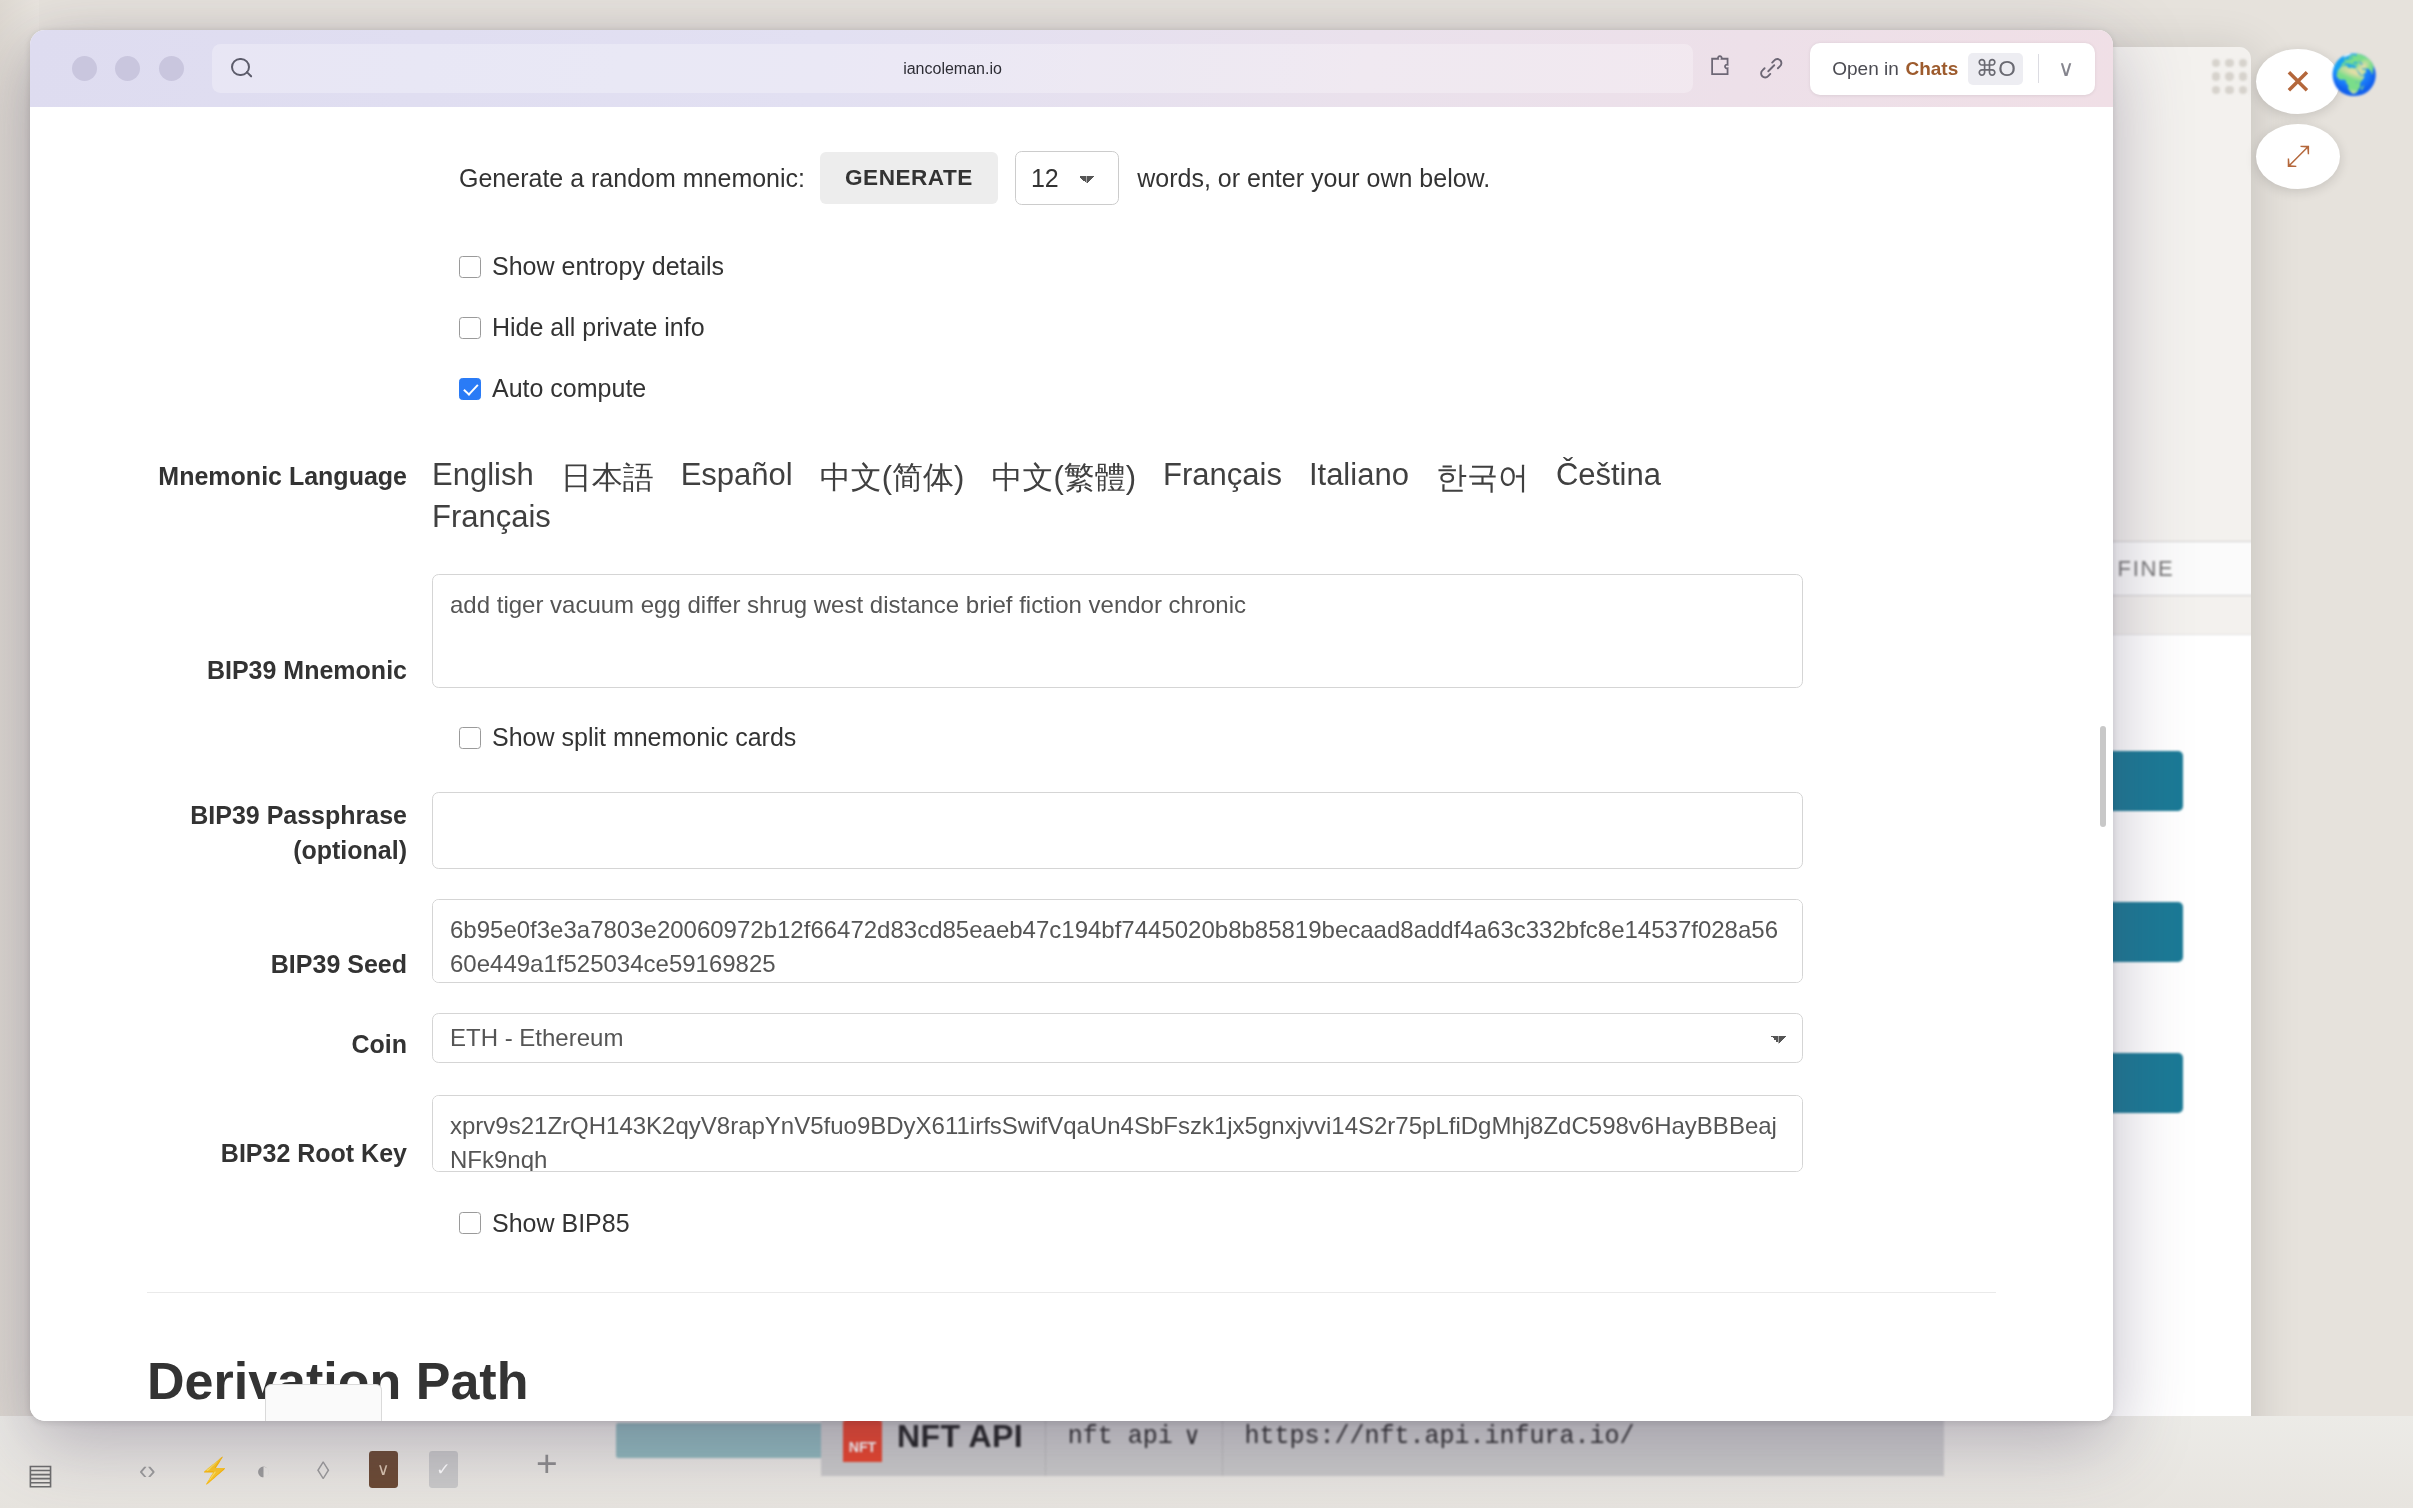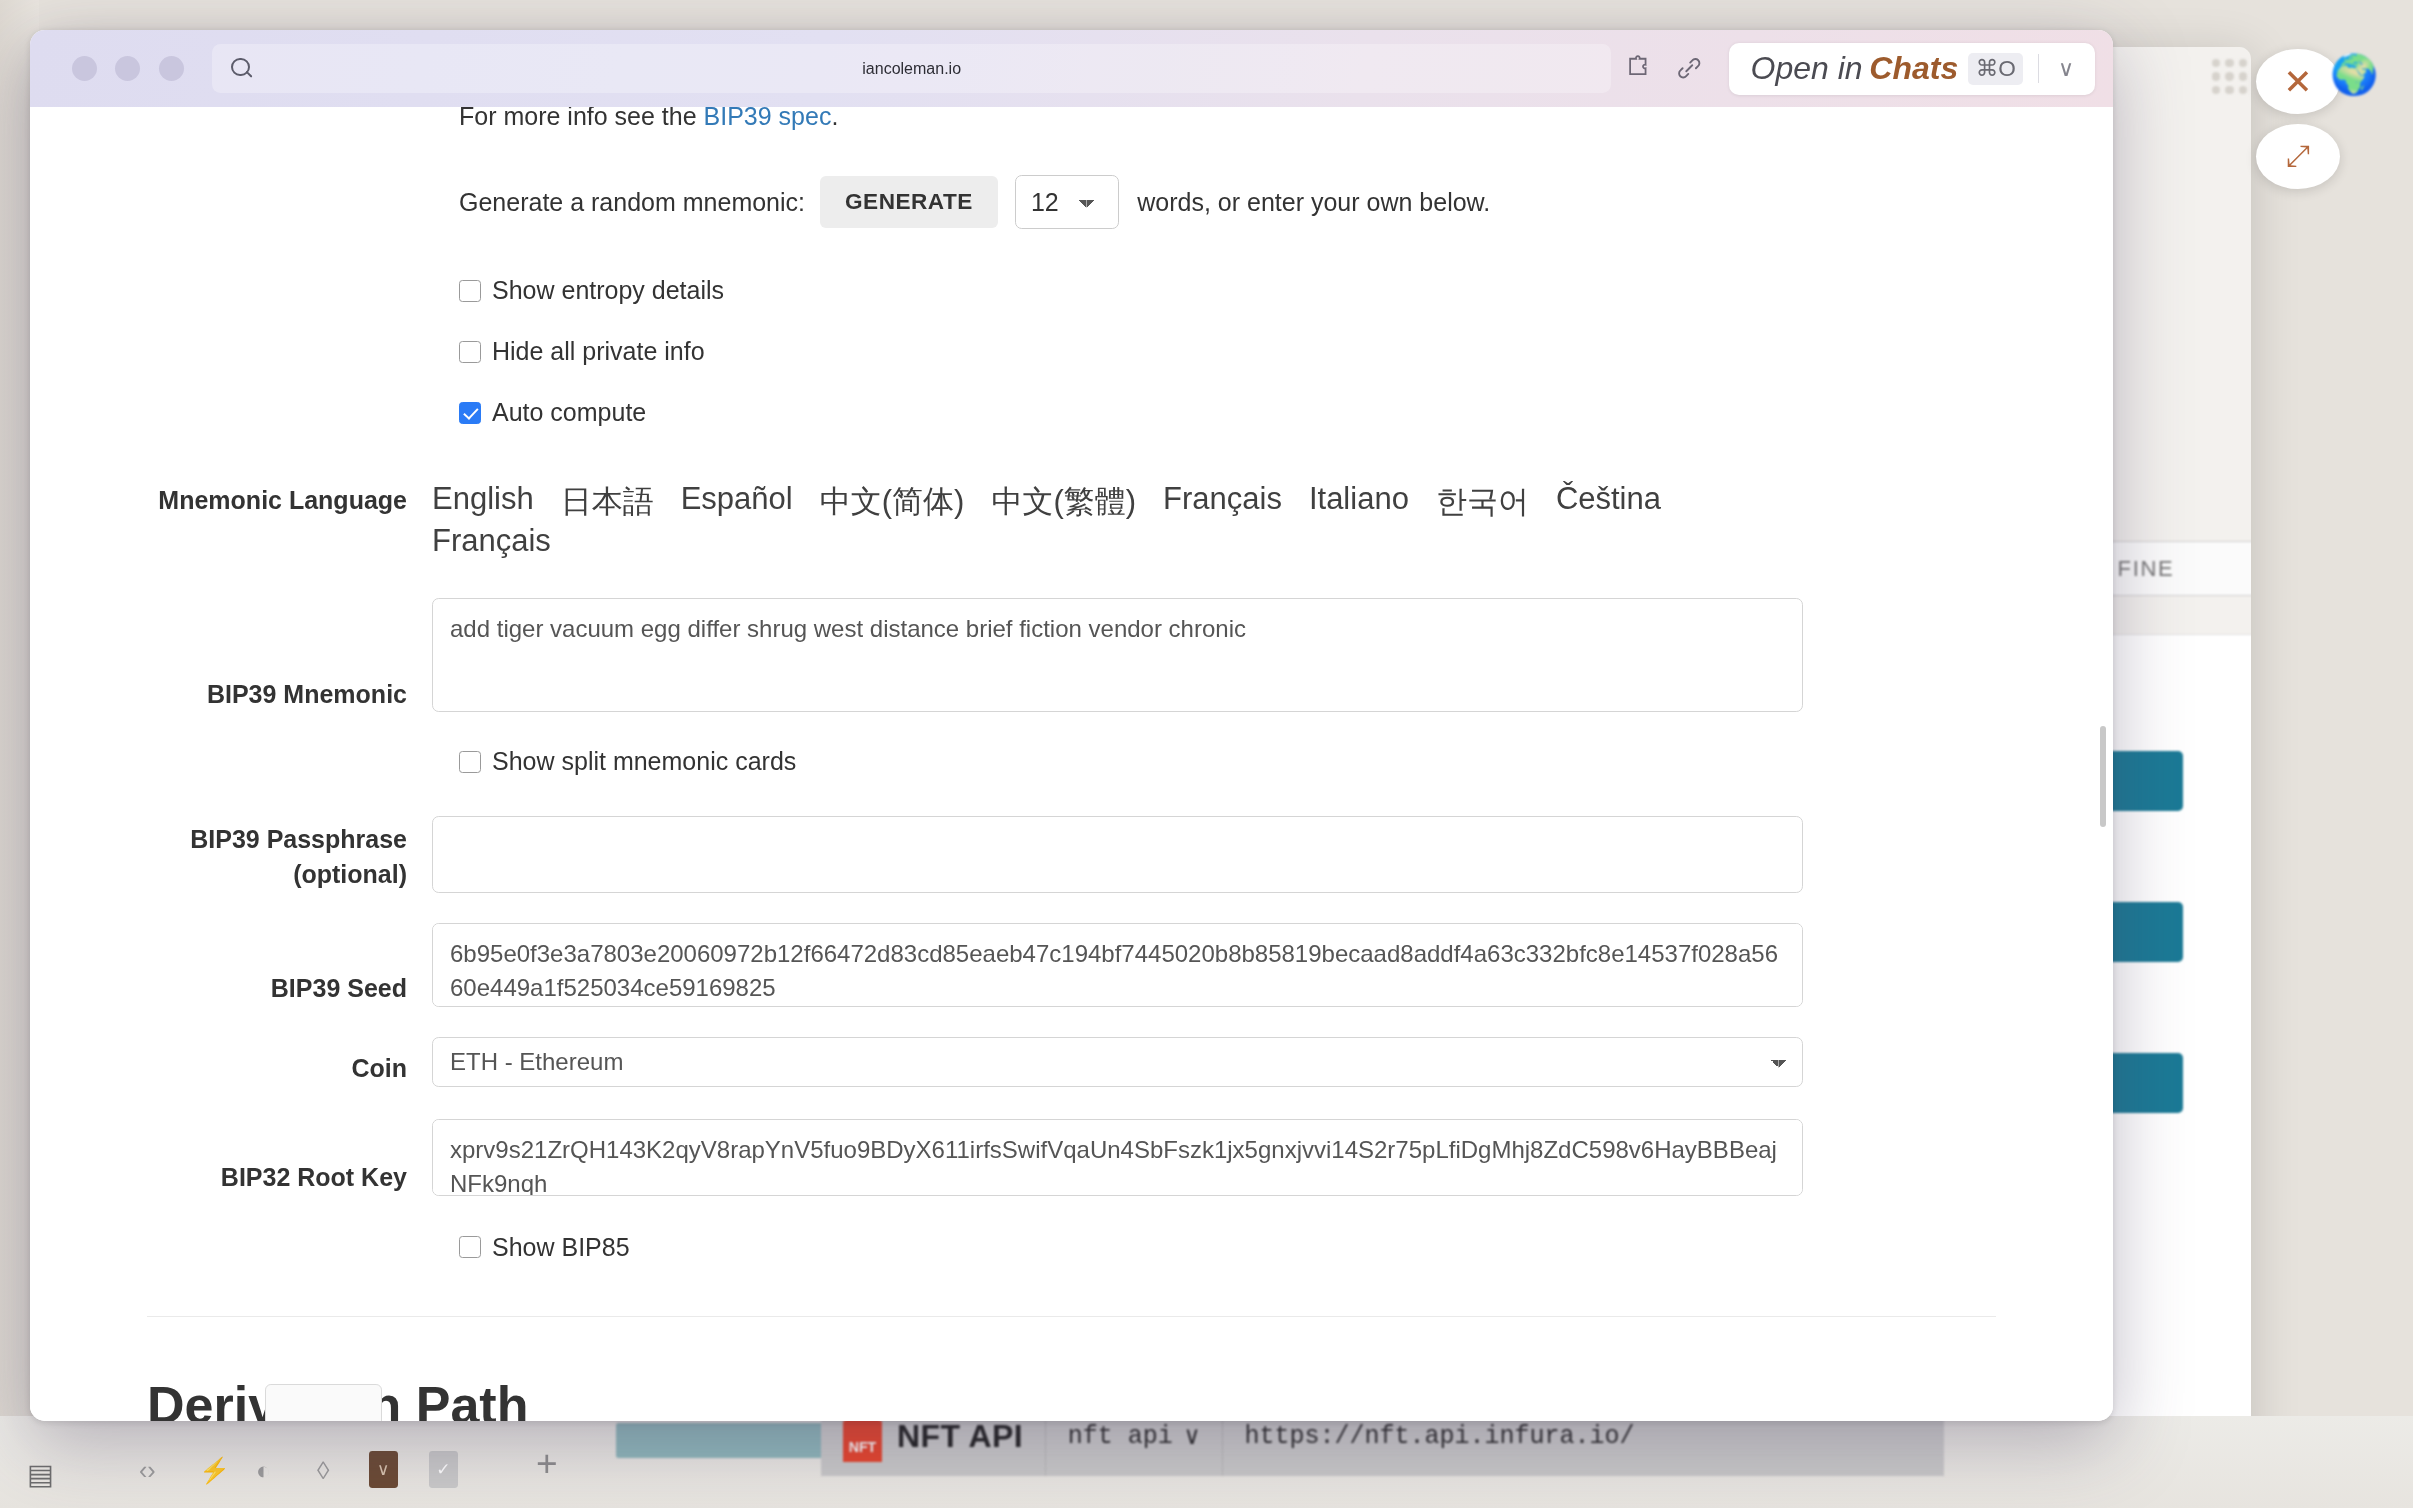--- a/index.html
+++ b/index.html
@@ -173,21 +173,21 @@
     display: flex; align-items: center; justify-content: center;
     color: #6d6775;
   }
   .open-chats {
     display: flex; align-items: center; gap: 0;
     background: #fff; border-radius: 10px;
     height: 52px; padding: 0 5px 0 22px;
     margin-left: 13.4px;
     box-shadow: 0 0.8px 3.4px rgba(0,0,0,.08);
   }
-  .oc-label { font-size: 32px; color: #4b4b52; font-style: italic; }
+  .oc-label { font-size: 19px; color: #4b4b52; }
   .oc-strong { font-weight: bold; color: #9d5b2d; margin-left: 6.7px; }
   .oc-kbd {
     font-size: 22.6px; color: #6a6a72;
     background: #ededf2; border-radius: 5px;
     padding: 2.5px 7.5px; margin-left: 10px;
   }
   .oc-sep { width: 0.8px; height: 28.5px; background: #dcdce2; margin: 0 3.4px 0 15px; }
   .oc-chev {
     width: 47px; height: 47px; display: flex; align-items: center; justify-content: center;
     color: #85858e; font-size: 22px;
@@ -441,23 +441,20 @@
         <span class="oc-label oc-strong">Chats</span>
         <span class="oc-kbd">⌘O</span>
         <span class="oc-sep"></span>
         <span class="oc-chev">∨</span>
       </div>
     </div>
   </div>
 
   <div class="page">
 
-    <div class="p-intro">
-      <span>For more info see the </span><a class="blue" href="#">BIP39 spec</a><span>.</span>
-    </div>
 
     <div class="gen-row">
       <span>Generate a random mnemonic:</span>
       <button class="btn-generate">GENERATE</button>
       <select class="sel-words">
         <option>12</option>
       </select>
       <span class="gen-tail">words, or enter your own below.</span>
     </div>
 

